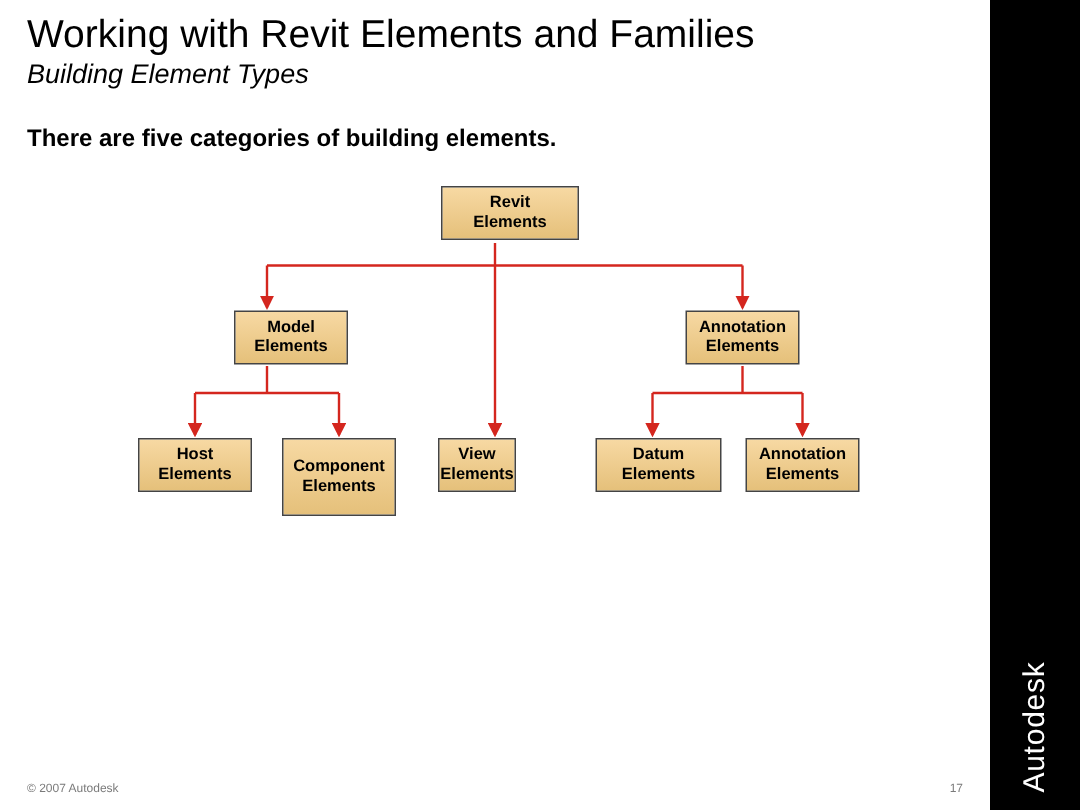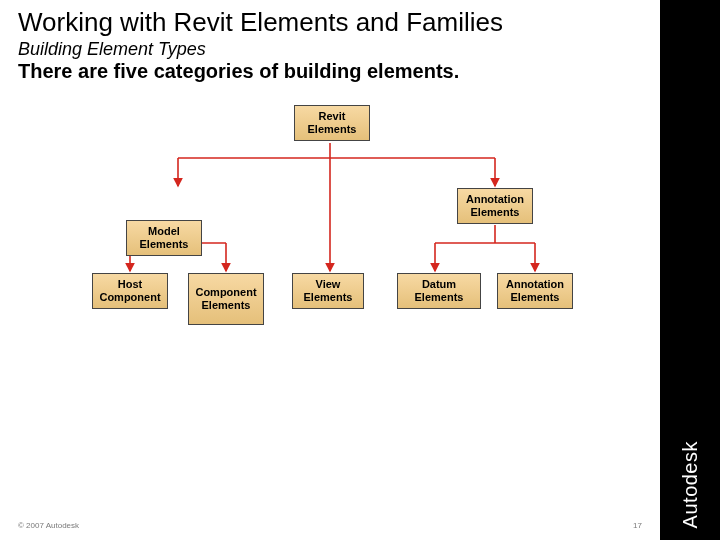--- a/index.html
+++ b/index.html
@@ -43,23 +43,24 @@
     font-size: 26px;
     font-weight: 400;
     color: #000;
     line-height: 1.1;
     margin-bottom: 2px;
   }
   .subtitle {
     font-size: 18px;
     font-style: italic;
     color: #000;
+    margin-bottom: 24px;
   }
   .description {
-    font-size: 20px;
+    font-size: 16px;
     font-weight: 700;
     color: #000;
     margin-bottom: 20px;
   }
   .diagram {
     position: relative;
     width: 480px;
     height: 230px;
     margin: 0 auto;
   }
@@ -135,33 +136,33 @@
 
           <line x1="240" y1="55" x2="240" y2="168" marker-end="url(#arrow)"></line>
 
           <line x1="405" y1="122" x2="405" y2="140"></line>
           <line x1="345" y1="140" x2="445" y2="140"></line>
           <line x1="345" y1="140" x2="345" y2="168" marker-end="url(#arrow)"></line>
           <line x1="445" y1="140" x2="445" y2="168" marker-end="url(#arrow)"></line>
         </g>
       </svg>
 
-      <div class="node" style="left:204px; top:2px; width:76px; height:36px; white-space:pre-line;">Revit
+      <div class="node" style="left:204px; top:2px; width:92px; height:36px; white-space:pre-line;">Revit
 Elements</div>
 
-      <div class="node" style="left:36px; top:85px; width:76px; height:36px; white-space:pre-line;margin-top:32px;">Model
+      <div class="node" style="left:66px; top:85px; width:76px; height:36px; white-space:pre-line;">Model
 Elements</div>
       <div class="node" style="left:367px; top:85px; width:76px; height:36px; white-space:pre-line;">Annotation
 Elements</div>
 
       <div class="node" style="left:2px; top:170px; width:76px; height:36px; white-space:pre-line;">Host
-Component</div>
+Elements</div>
       <div class="node" style="left:98px; top:170px; width:76px; height:52px; white-space:pre-line;">Component
 Elements</div>
-      <div class="node" style="left:202px; top:170px; width:72px; height:36px; white-space:pre-line;">View
+      <div class="node" style="left:202px; top:170px; width:52px; height:36px; white-space:pre-line;">View
 Elements</div>
       <div class="node" style="left:307px; top:170px; width:84px; height:36px; white-space:pre-line;">Datum
 Elements</div>
       <div class="node" style="left:407px; top:170px; width:76px; height:36px; white-space:pre-line;">Annotation
 Elements</div>
     </div>
 
   </div>
 
   <div class="footer">

